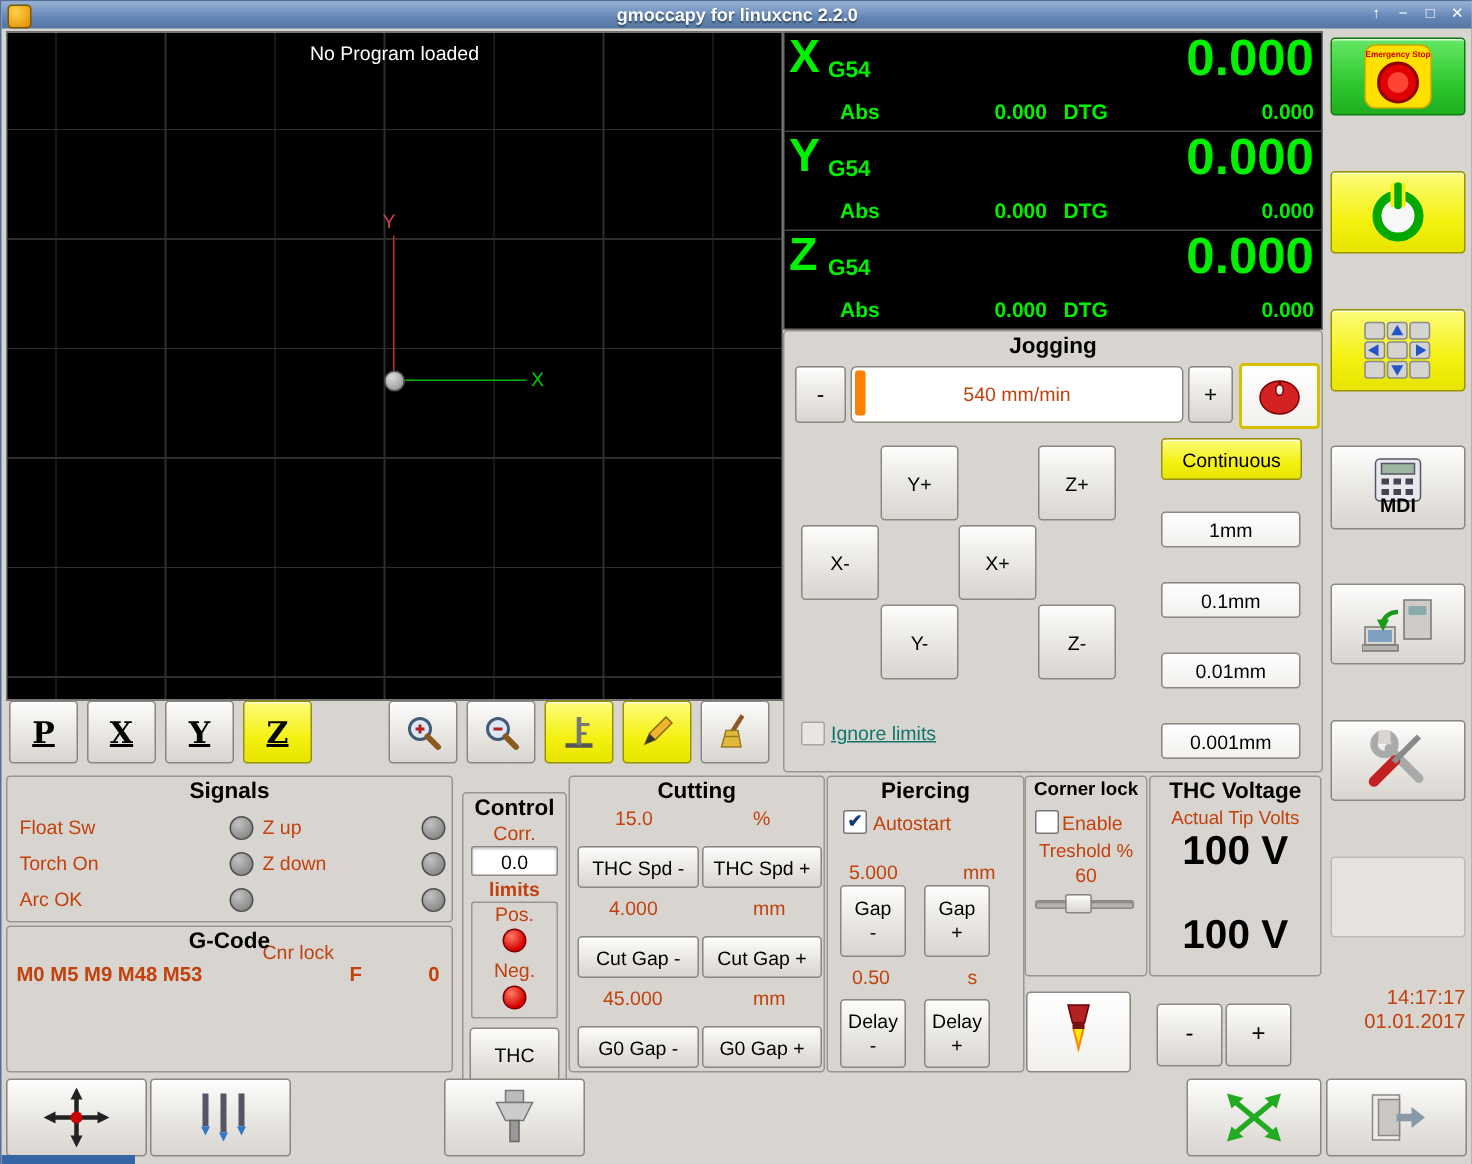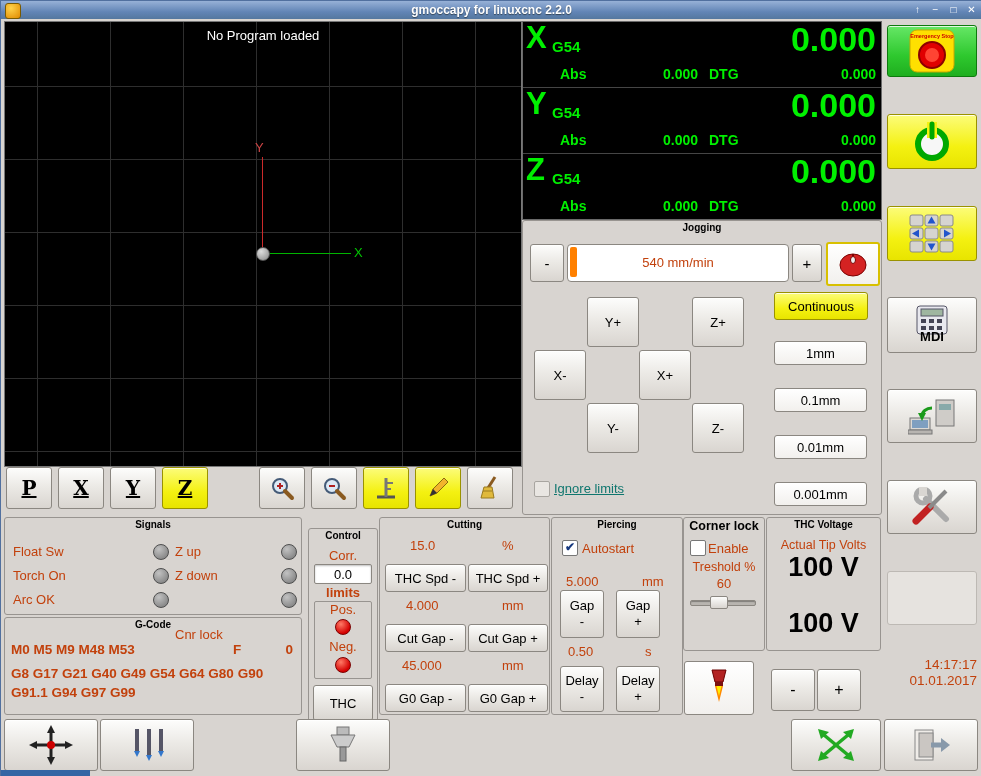--- a/index.html
+++ b/index.html
@@ -5,21 +5,21 @@
   html,body{margin:0;padding:0;}
   body{background:#4a4a4a;font-family:"Liberation Sans",sans-serif;}
   #app{position:relative;width:981px;height:776px;background:#d8d4d0;overflow:hidden;border:1px solid #51709f;}
   .abs{position:absolute;}
   .titlebar{position:absolute;left:0;top:0;width:100%;height:18px;background:linear-gradient(#97b1d7,#6285b6 60%,#54779f);color:#fff;}
   .titlebar .title{position:absolute;left:0;right:0;top:2px;text-align:center;font-size:12px;font-weight:bold;text-shadow:0 1px 1px #345;}
   .tb-icon{position:absolute;left:4px;top:2px;width:14px;height:14px;border-radius:3px;background:radial-gradient(circle at 35% 30%,#ffd24a,#e08a00);border:1px solid #7a5a00;}
   .tb-controls{position:absolute;right:3px;top:1px;display:flex;gap:3px;}
   .tb-btn{width:15px;height:15px;font-size:10px;line-height:15px;text-align:center;color:#fff;cursor:default;}
   .frame{position:absolute;border:1px solid #989490;border-radius:3px;}
-  .ftitle{position:absolute;top:1px;left:0;right:0;text-align:center;font-size:10px;font-weight:bold;color:#000;}
+  .ftitle{position:absolute;top:1px;left:0;right:0;text-align:center;font-size:15px;font-weight:bold;color:#000;}
   .btn{position:absolute;display:flex;align-items:center;justify-content:center;text-align:center;background:linear-gradient(#fdfdfc,#eceae6 45%,#d9d5d0);border:1px solid #8b8781;border-radius:3px;font-size:13px;color:#000;box-shadow:inset 0 1px 0 rgba(255,255,255,.8);cursor:default;}
   .btn.yellow{background:linear-gradient(#fcfc7a,#f4f111 60%,#e8e400);border-color:#9a9200;}
   .btn.green{background:linear-gradient(#66e766,#2ec82e 60%,#1fae1f);border-color:#0d7a0d;}
   .btn.disabled{background:#e6e3df;border-color:#bdb9b4;box-shadow:none;}
   .btn.white{background:linear-gradient(#ffffff,#f2f0ed);}
   .twoline{flex-direction:column;line-height:1.25;}
   #preview{position:absolute;left:3px;top:20px;width:516px;height:444px;background-color:#000;border:1px solid #777;
     background-image:repeating-linear-gradient(to right,transparent 0 72px,#2e2e2e 72px 73px),repeating-linear-gradient(to bottom,transparent 0 72px,#2e2e2e 72px 73px);
     background-position:-40px -8px,-40px -8px;}
   #dro{position:absolute;left:521px;top:20px;width:358px;height:197px;background:#000;border:1px solid #6a6a6a;}
@@ -277,21 +277,20 @@
     <span class="led off" style="left:276px;top:50px;"></span>
     <span class="lbl" style="left:170px;top:74px;margin-top:35px;">Cnr lock</span>
     <span class="led off" style="left:276px;top:74px;"></span>
   </div>
 
   <div class="frame" style="left:3px;top:616px;width:296px;height:96px;">
     <div class="ftitle">G-Code</div>
     <span class="lbl b" style="left:6px;top:24px;font-size:13.5px;">M0 M5 M9 M48 M53</span>
     <span class="lbl b" style="left:228px;top:24px;font-size:13.5px;">F</span>
     <span class="lbl b" style="right:8px;top:24px;font-size:13.5px;">0</span>
-    <div class="lbl b" style="left:6px;top:46px;width:272px;white-space:normal;line-height:19px;font-size:13.5px;">G8 G17 G21 G40 G49 G54 G64 G80 G90 G91.1 G94 G97 G99</div>
   </div>
 
   <div class="frame" style="left:307px;top:516px;width:68px;height:196px;margin-top:11px;">
     <div class="ftitle">Control</div>
     <div class="lbl" style="left:0;right:0;top:19px;text-align:center;">Corr.</div>
     <div class="valuebox" style="left:5px;top:35px;width:56px;height:18px;">0.0</div>
     <div class="lbl b" style="left:0;right:0;top:56px;text-align:center;">limits</div>
     <div class="abs" style="left:5px;top:72px;width:56px;height:76px;border:1px solid #989490;border-radius:2px;">
       <div class="lbl" style="left:0;right:0;top:0;text-align:center;">Pos.</div>
       <span class="led red" style="left:20px;top:17px;"></span>

